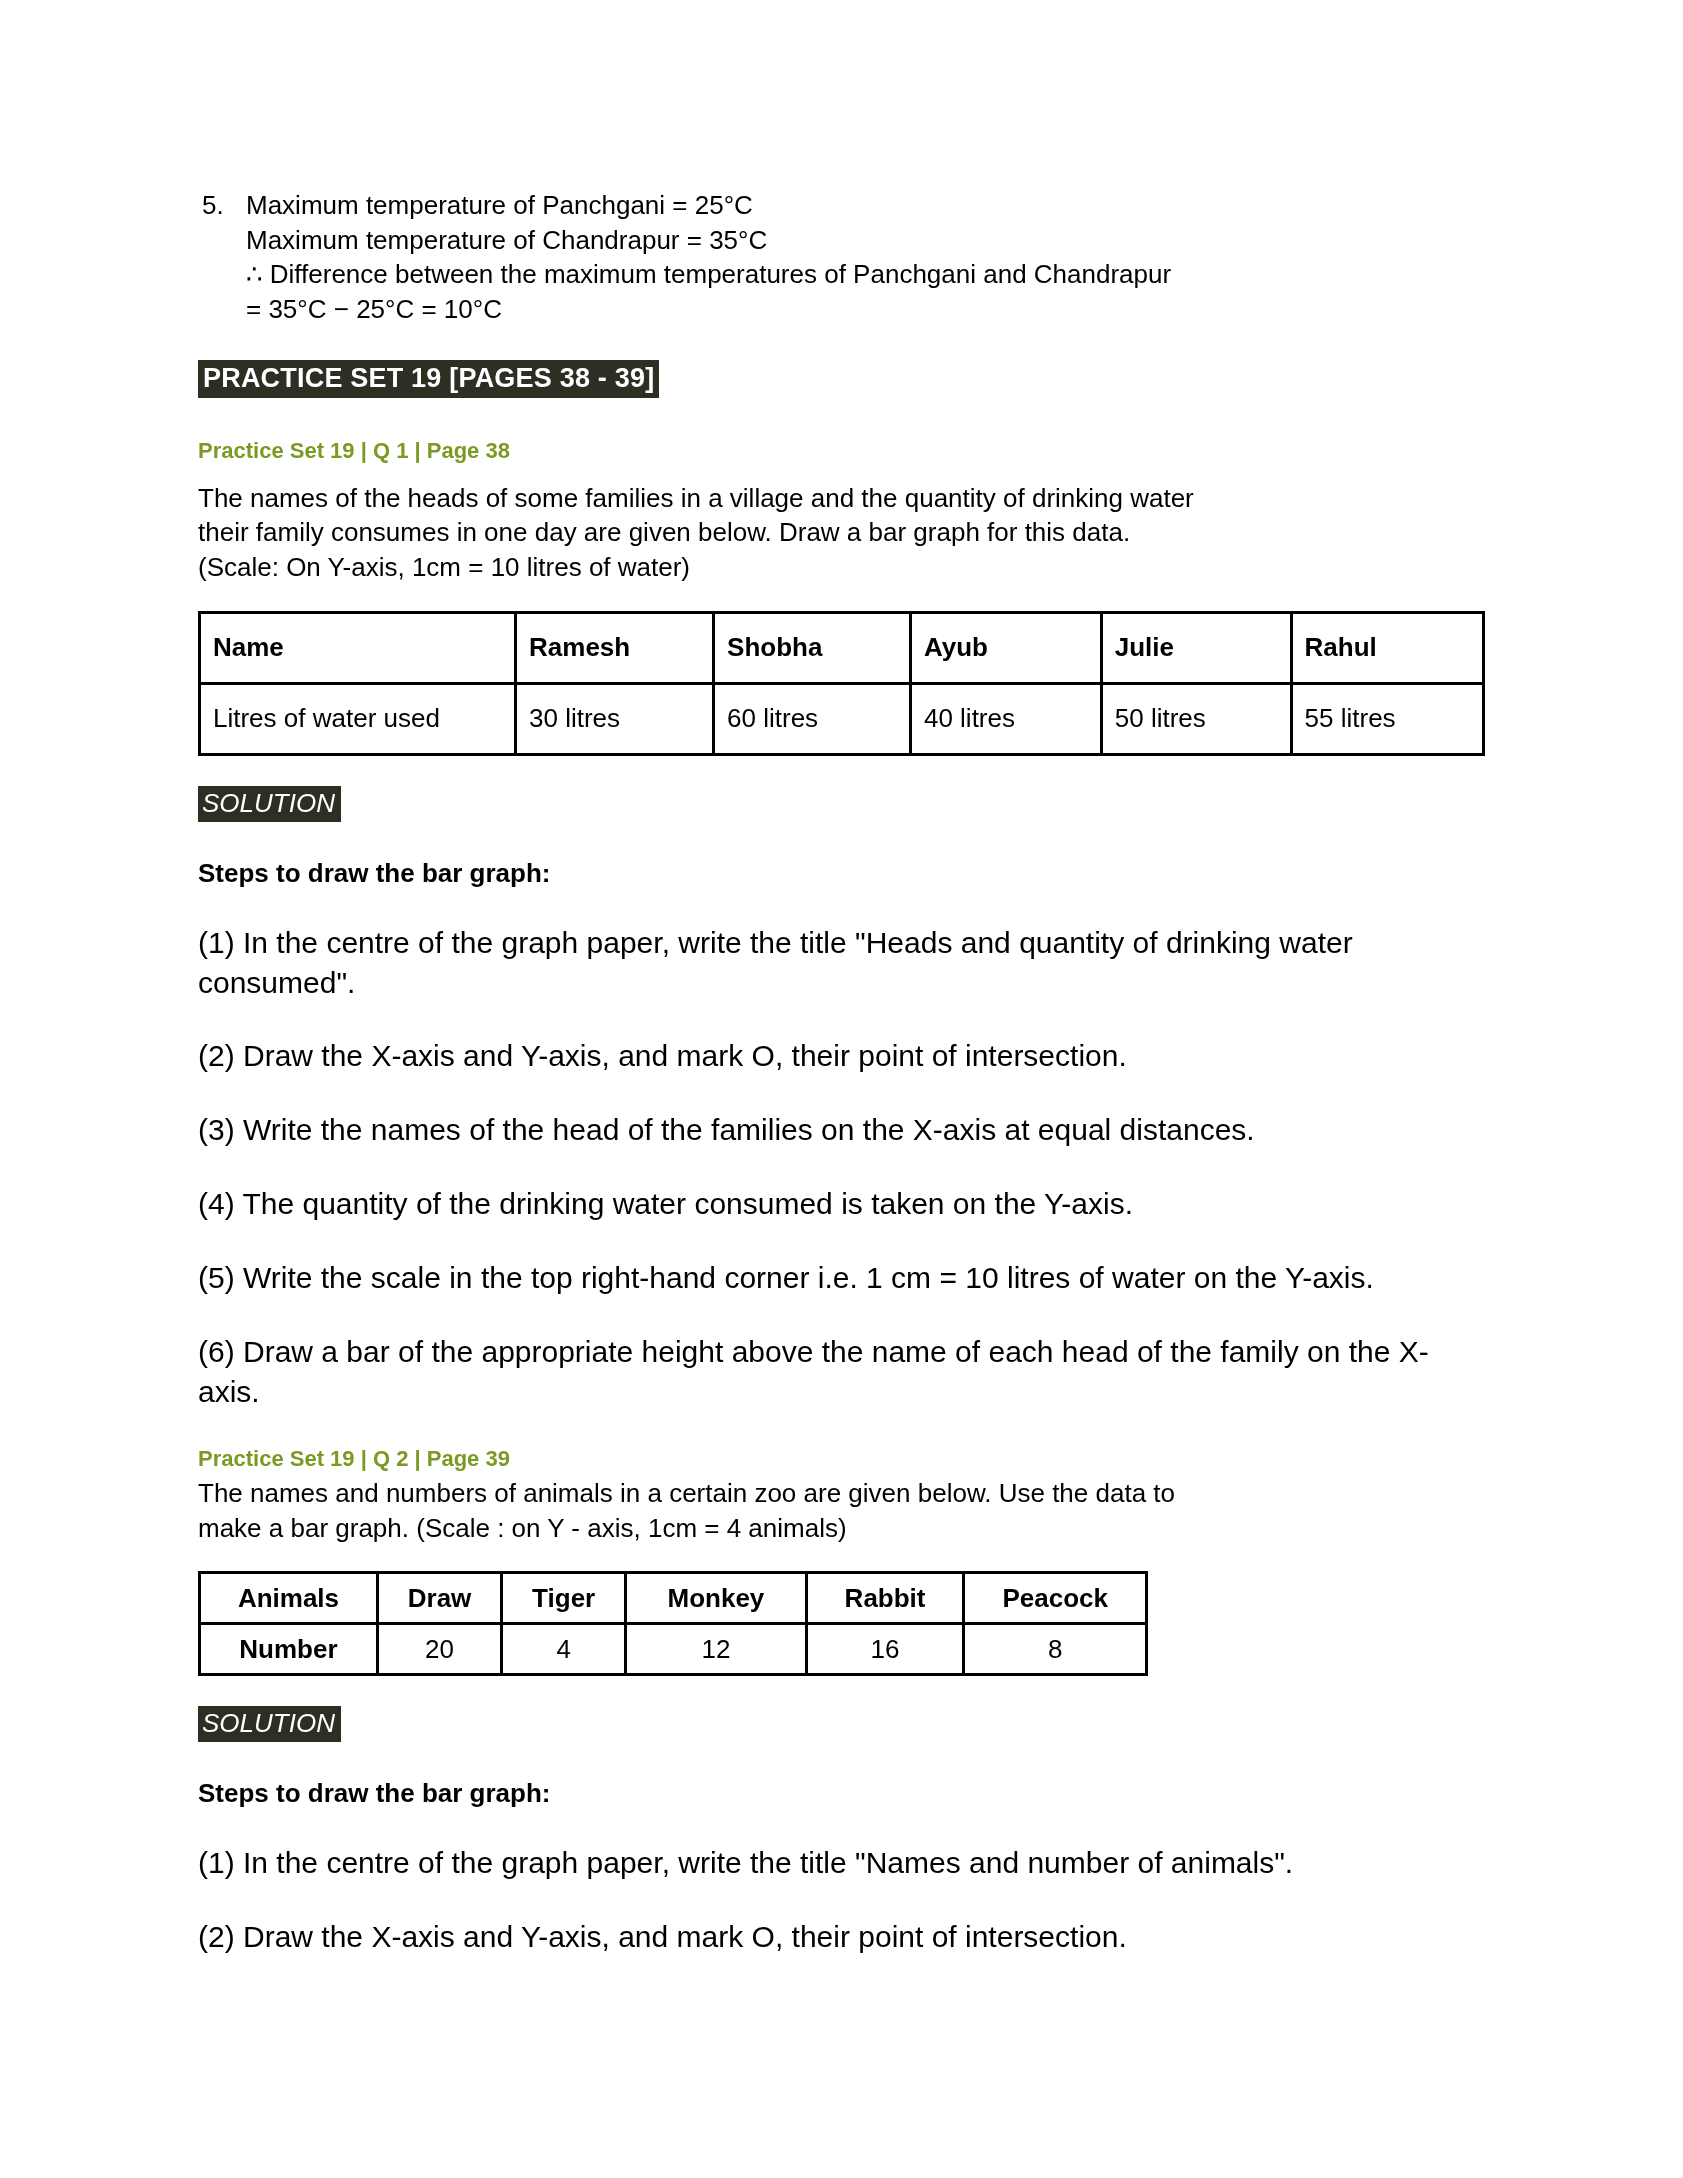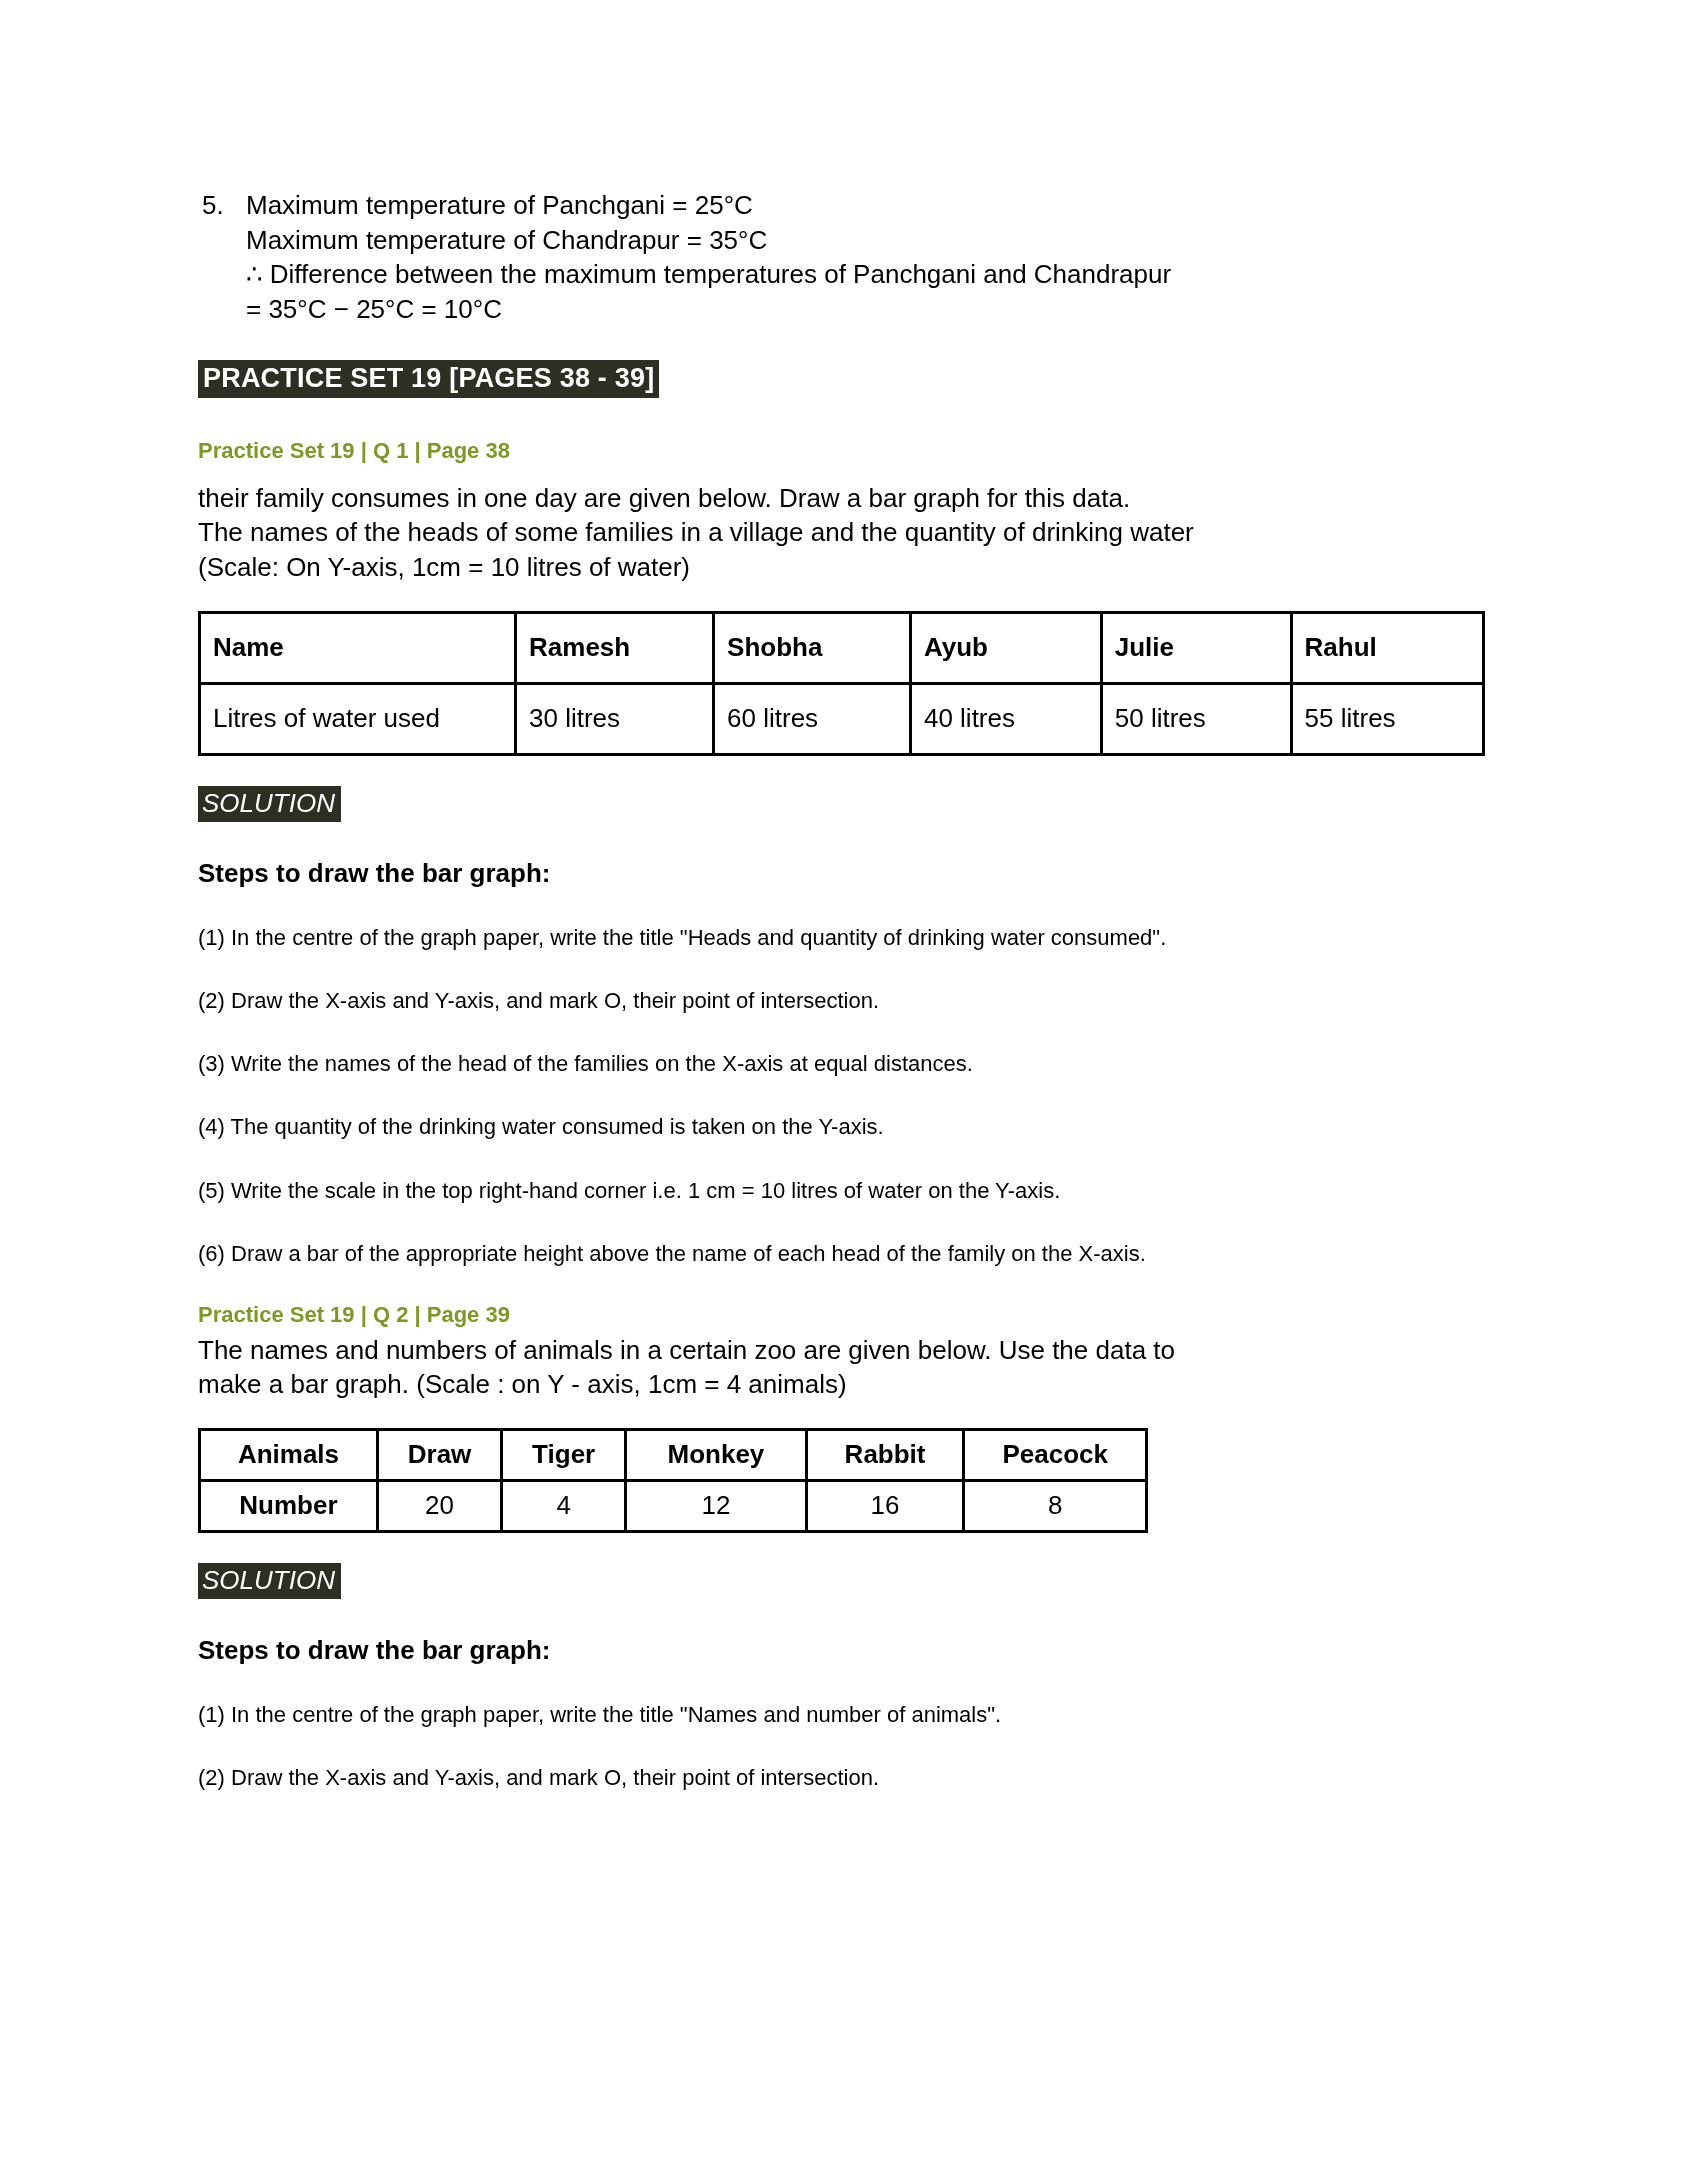--- a/index.html
+++ b/index.html
@@ -77,21 +77,21 @@
   
   .para {
     font-size: 26px;
     line-height: 1.33;
     margin: 0 0 26px 0;
     max-width: 1287px;
   }
   .para-line { white-space: nowrap; }
 
   .step {
-    font-size: 22px;
+    font-size: 30px;
     line-height: 1.33;
     margin: 0 0 34px 0;
     max-width: 1277px;
   }
 
   .bold-lead {
     font-size: 26px;
     font-weight: bold;
     margin: 0 0 34px 0;
   }
@@ -156,22 +156,22 @@
       </div>
     </div>
 
     <div class="banner-wrap">
       <span class="banner">PRACTICE SET 19 [PAGES 38 - 39]</span>
     </div>
 
     <div class="q-heading">Practice Set 19 | Q 1 | Page 38</div>
 
     <div class="para">
+      <div class="para-line">The names of the heads of some families in a village and the quantity of drinking water</div>
       <div class="para-line">their family consumes in one day are given below. Draw a bar graph for this data.</div>
-      <div class="para-line">The names of the heads of some families in a village and the quantity of drinking water</div>
       <div class="para-line">(Scale: On Y-axis, 1cm = 10 litres of water)</div>
     </div>
 
     <table class="doc-table t1">
       <thead>
         <tr>
           <th class="c-name">Name</th>
           <th class="c-val">Ramesh</th>
           <th class="c-val">Shobha</th>
           <th class="c-val">Ayub</th>

